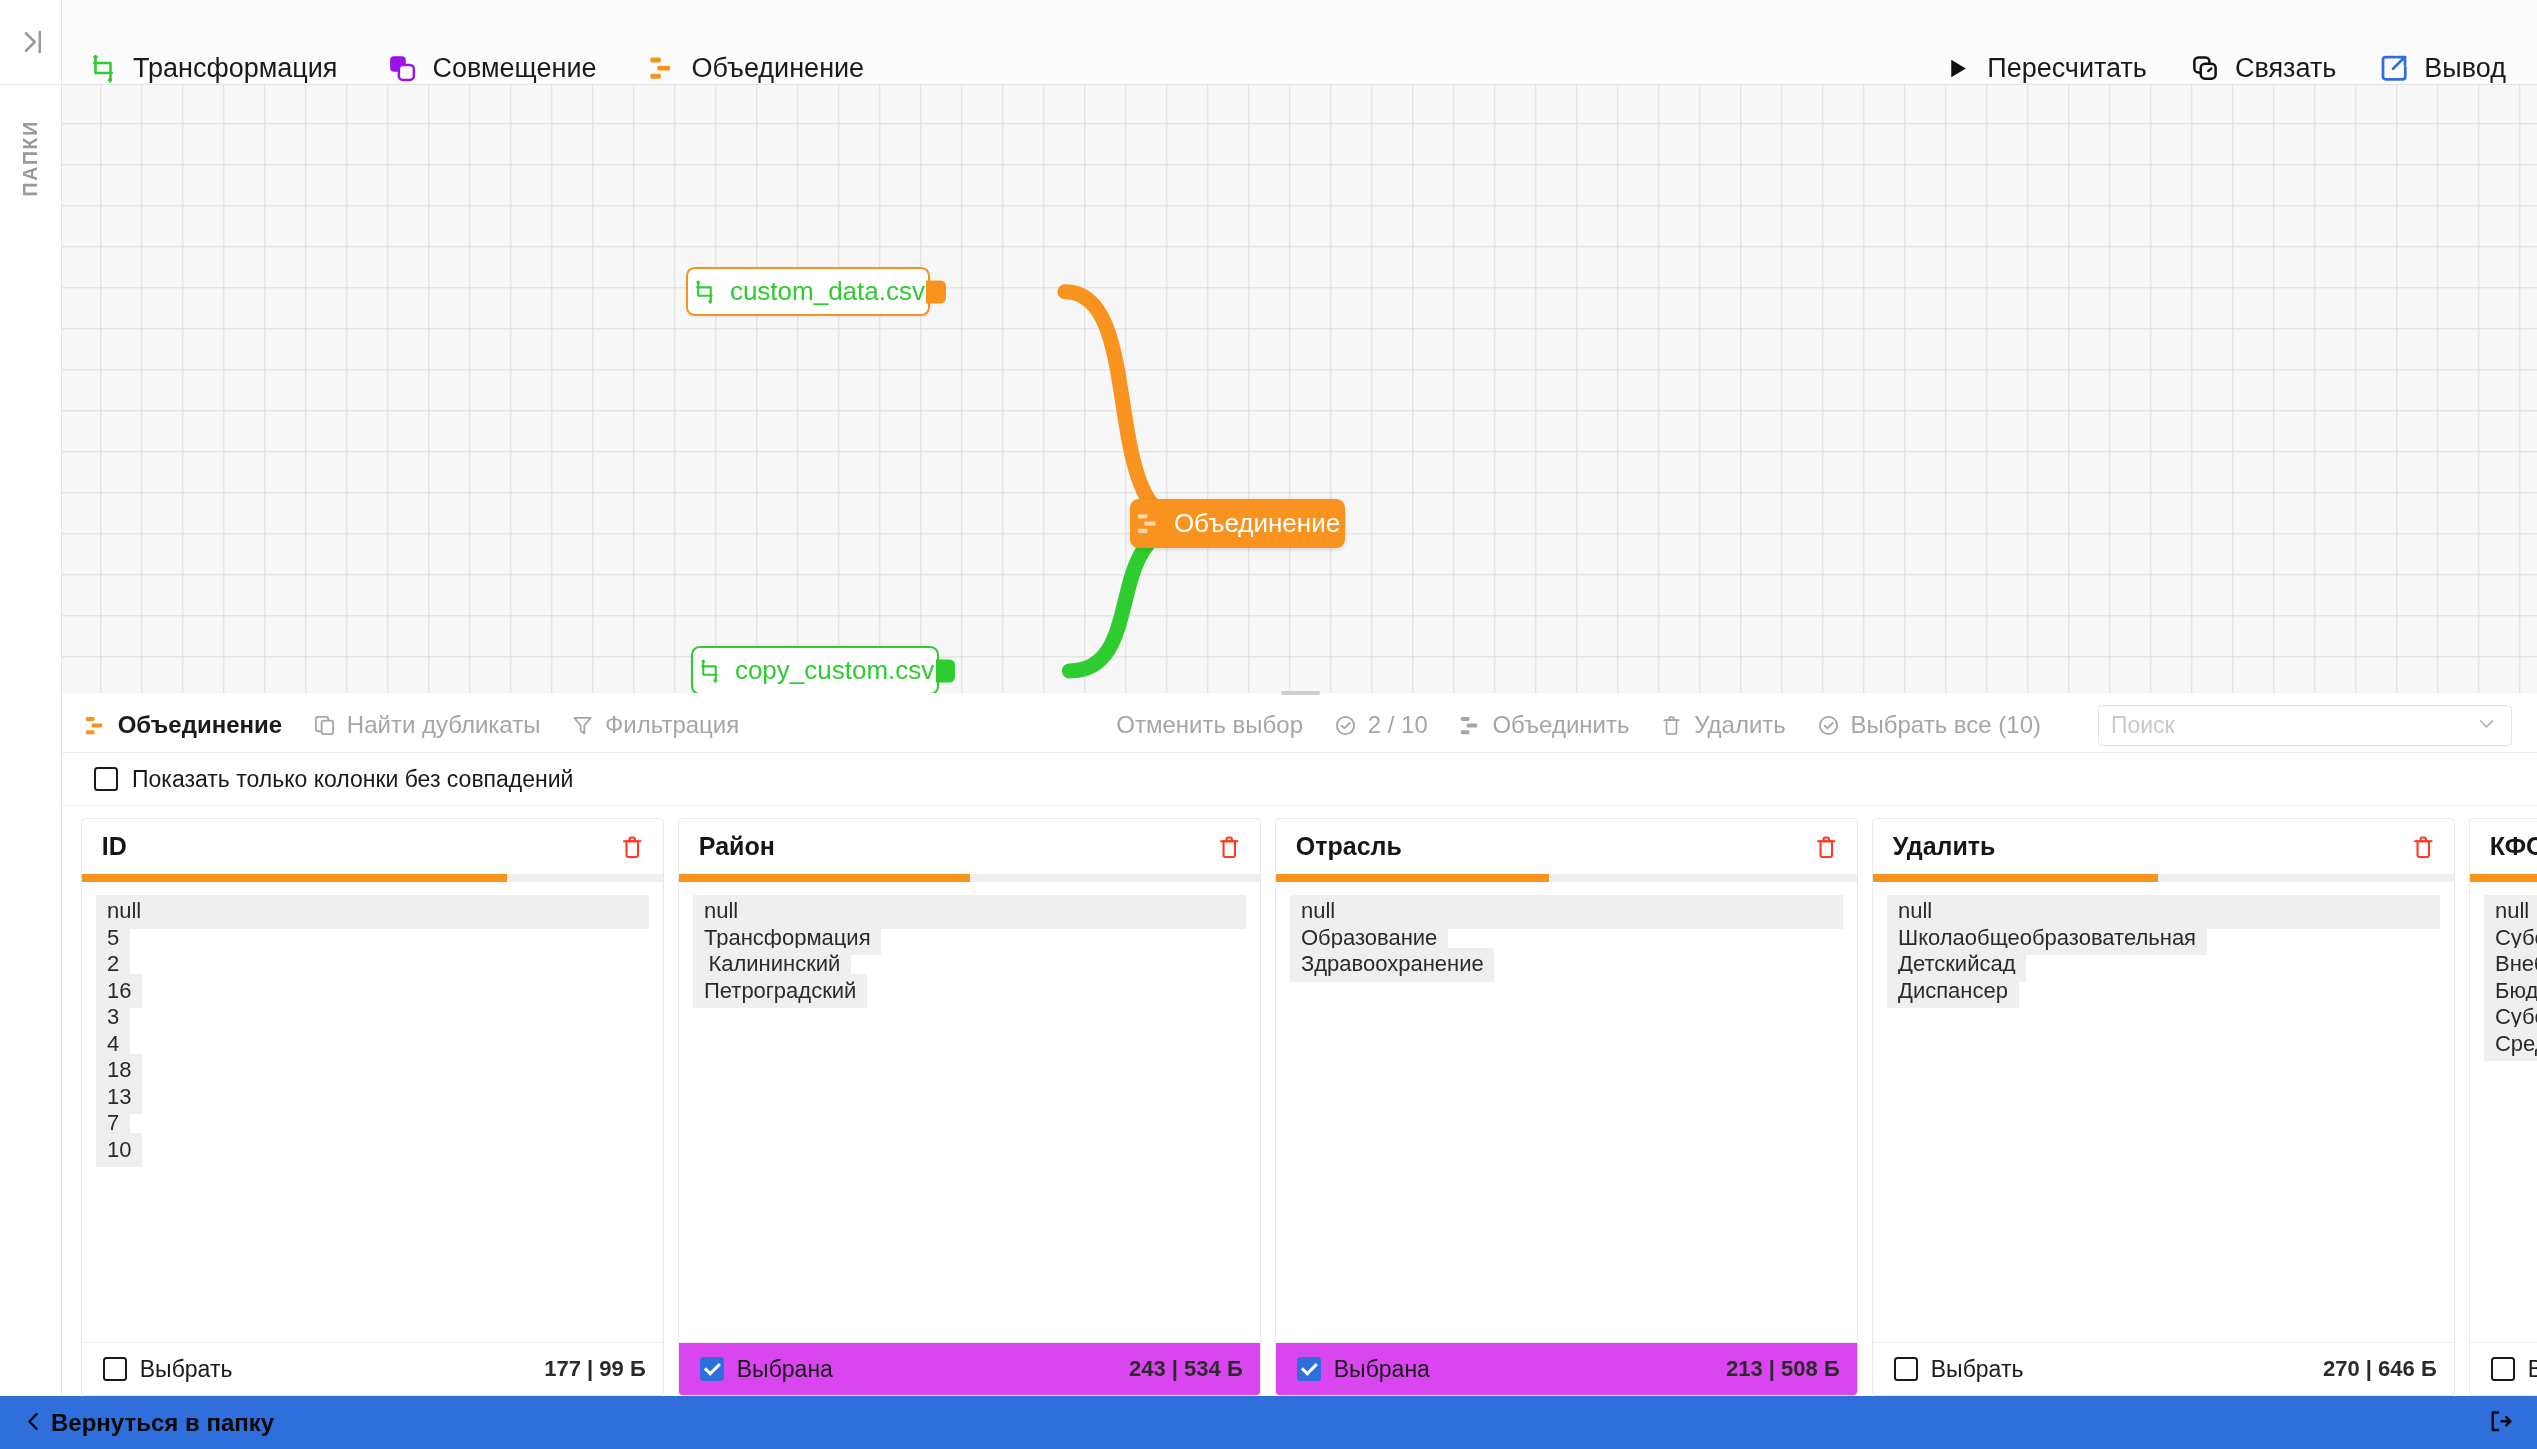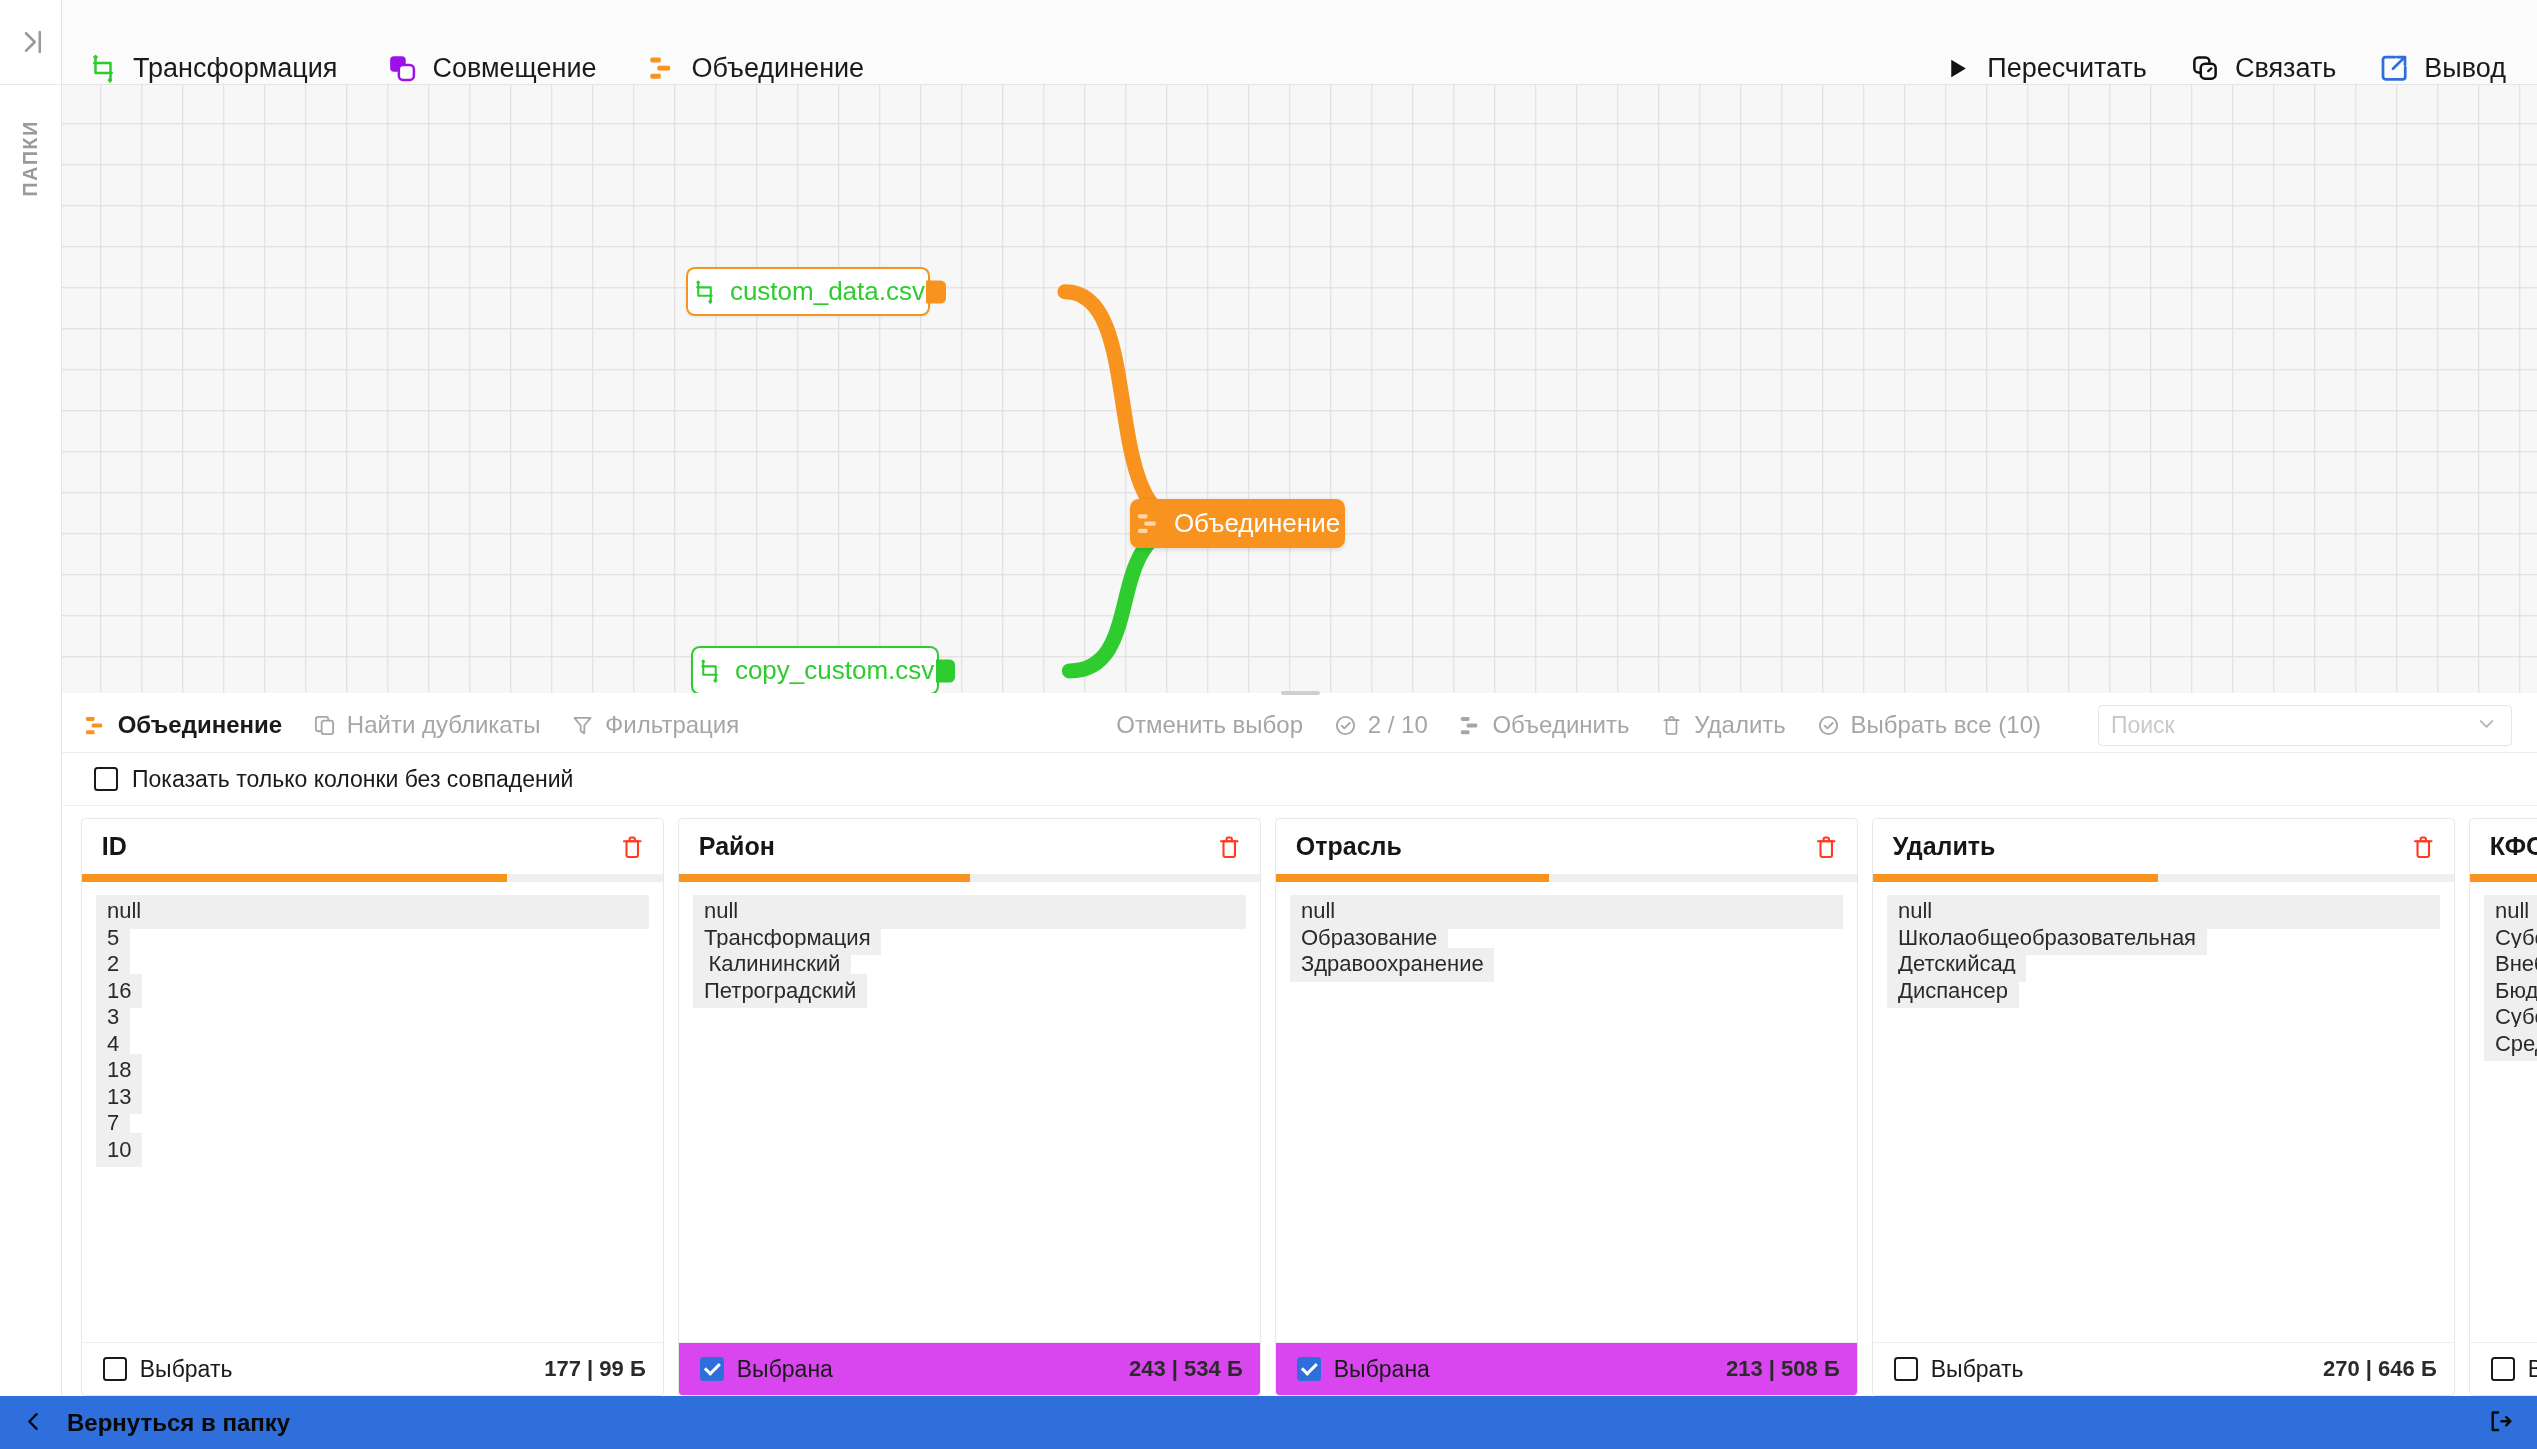--- a/index.html
+++ b/index.html
@@ -150,21 +150,21 @@
   }
   .col.selected .col-foot { background: #d946ef; }
   .foot-label { font-size: 23px; color: #1a1a1a; white-space: nowrap; }
   .foot-stats { margin-left: auto; font-size: 22px; color: #2a2a2a; white-space: nowrap; font-weight: bold; }
 
   
   #statusbar {
     position: absolute; left: 0; right: 0; bottom: 0; height: 53px;
     background: #2f6fdb; display: flex; align-items: center; padding: 0 25px 0 21px;
   }
-  #statusbar .sb-left { display: flex; align-items: center; gap: 21px; cursor: pointer; }
+  #statusbar .sb-left { display: flex; align-items: center; gap: 5px; cursor: pointer; }
   #statusbar .sb-text { font-size: 24px; color: #07080a; font-weight: 600; white-space: nowrap; }
   #statusbar .sb-right { margin-left: auto; cursor: pointer; display: flex; align-items: center; }
 </style>
 </head>
 <body>
 
 <div id="app">
 
   <div id="rail">
     <div class="rail-toggle">

